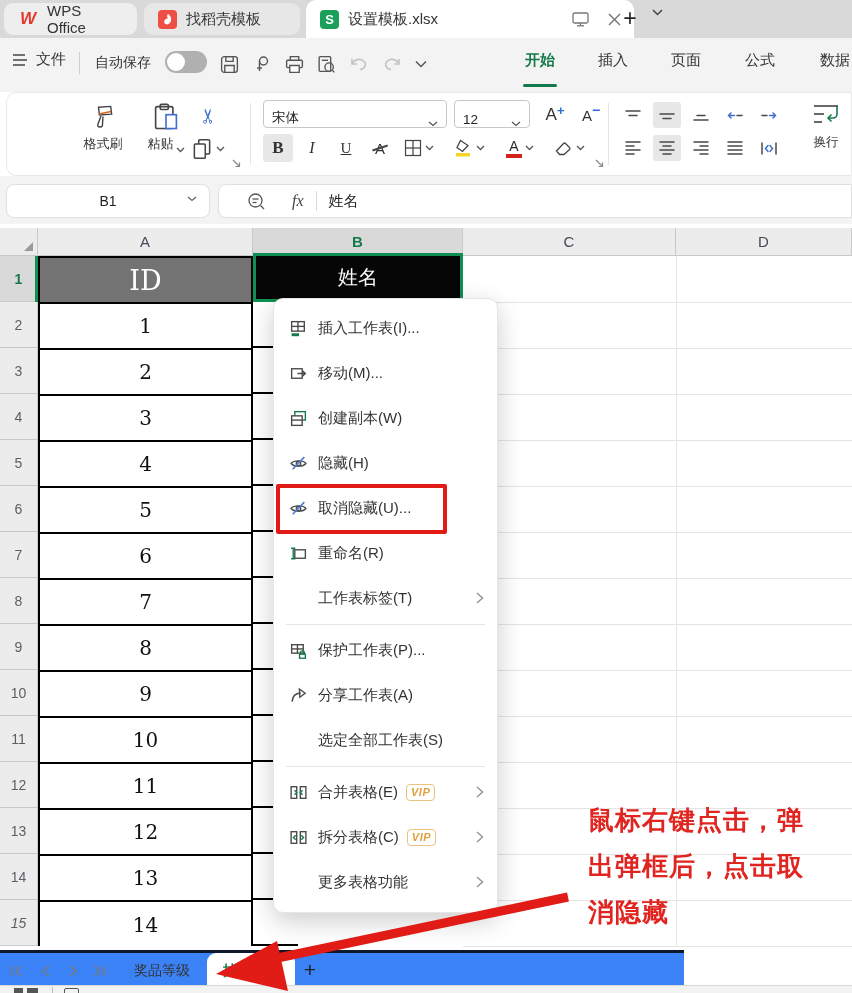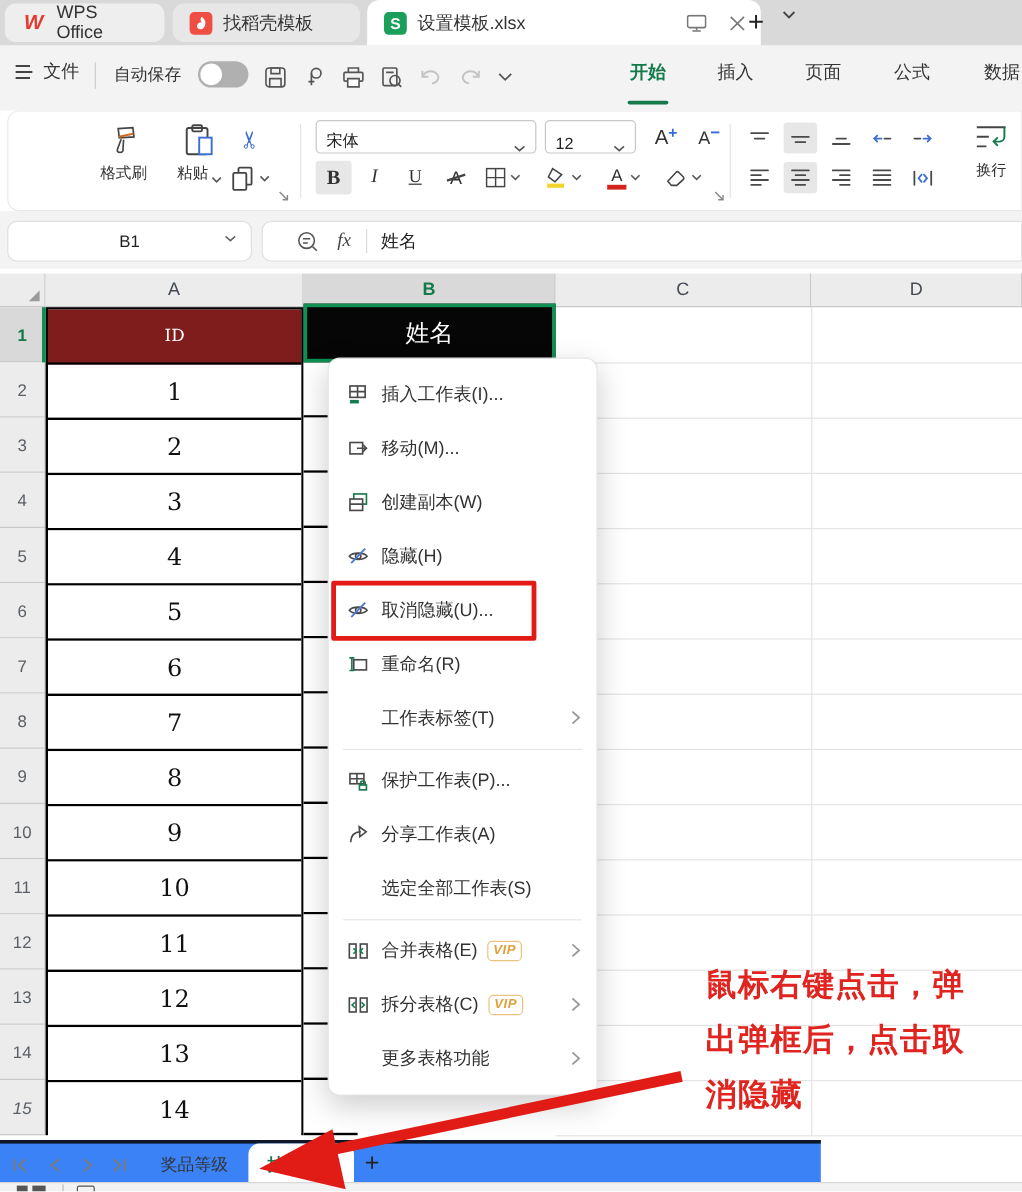--- a/index.html
+++ b/index.html
@@ -79,21 +79,21 @@
         font-size:15px;color:#444a55}
   .colh.sel{background:#d9d9d9;color:#157a4b;font-weight:700}
   .rowh{position:absolute;left:0;width:38px;background:#ececec;border-right:1px solid #c9c9c9;
         border-bottom:1px solid #c9c9c9;box-sizing:border-box;display:flex;align-items:center;justify-content:center;
         font-size:14px;color:#5a5f66}
   .rowh.sel{background:#d9d9d9;color:#157a4b;font-weight:700}
   .serifcell{font-family:"DejaVu Serif","Liberation Serif",serif}
   .acol{position:absolute;left:38px;top:256px;width:215px;height:690px;border:2px solid #000;box-sizing:border-box}
   .acell{width:100%;height:46px;box-sizing:border-box;border-bottom:2px solid #000;background:#fff;
          display:flex;align-items:center;justify-content:center;font-size:20px;color:#111}
-  .acell.hdr{background:#7f1d1d;color:#fff;font-size:14px}
+  .acell.hdr{background:#737373;color:#fff;font-size:27px}
   .acell:last-child{border-bottom:none}
   .bsliver{position:absolute;left:253px;top:302px;width:45px}
   .bcell{width:100%;height:46px;box-sizing:border-box;border-bottom:2px solid #000;background:#fff}
   .b1cell{position:absolute;left:253px;top:253px;width:210px;height:49px;background:#060606;
           border:3px solid #0f8f54;box-sizing:border-box;display:flex;align-items:center;justify-content:center;
           color:#fff;font-size:20px;z-index:5}
   .rowh-selstrip{position:absolute;left:35px;top:256px;width:3px;height:46px;background:#0f8f54;z-index:6}
   .gl-h{position:absolute;left:463px;width:389px;height:1px;background:#e4e4e4}
   .gl-v{position:absolute;left:676px;top:256px;width:1px;height:690px;background:#e4e4e4}
 
@@ -453,21 +453,21 @@
   </div>
   <div class="fxbox">
     <span style="margin-left:28px">
       <svg width="19" height="19" viewBox="0 0 19 19" fill="none" stroke="#555" stroke-width="1.3">
           <circle cx="8.5" cy="8.5" r="6.5"></circle>
           <line x1="5.5" y1="7" x2="11.5" y2="7"></line>
           <line x1="5.5" y1="10.5" x2="9.5" y2="10.5"></line>
           <line x1="13.5" y1="13.5" x2="17" y2="17"></line>
         </svg>
     </span>
-    <span class="fxit" style="margin-left:15px">fx</span>
+    <span class="fxit" style="margin-left:26px">fx</span>
     <span class="fx-div"></span>
     <span>姓名</span>
   </div>
 
   <div class="gridbg"></div>
   <div class="corner">
       <div class="tri"></div>
     </div>
   <div id="colHeaders">
       <div class="colh" style="left: 38px; width: 215px;">A</div>

